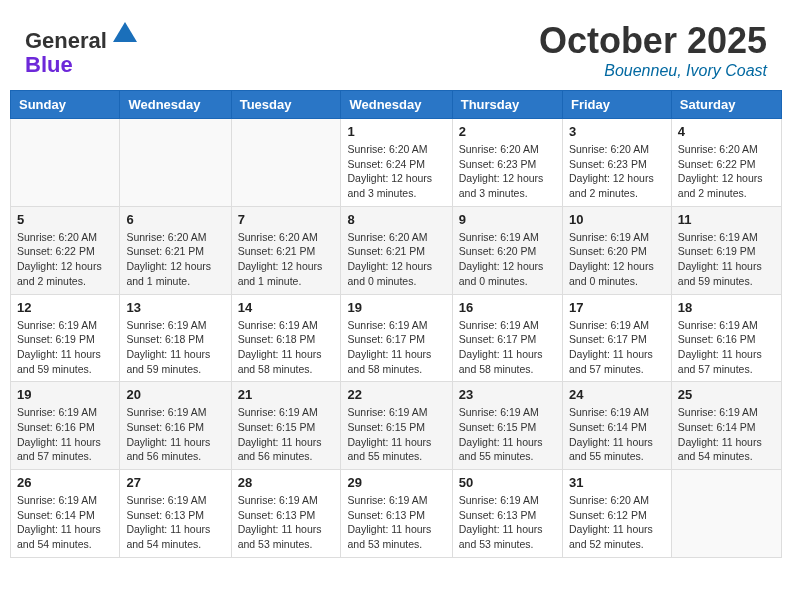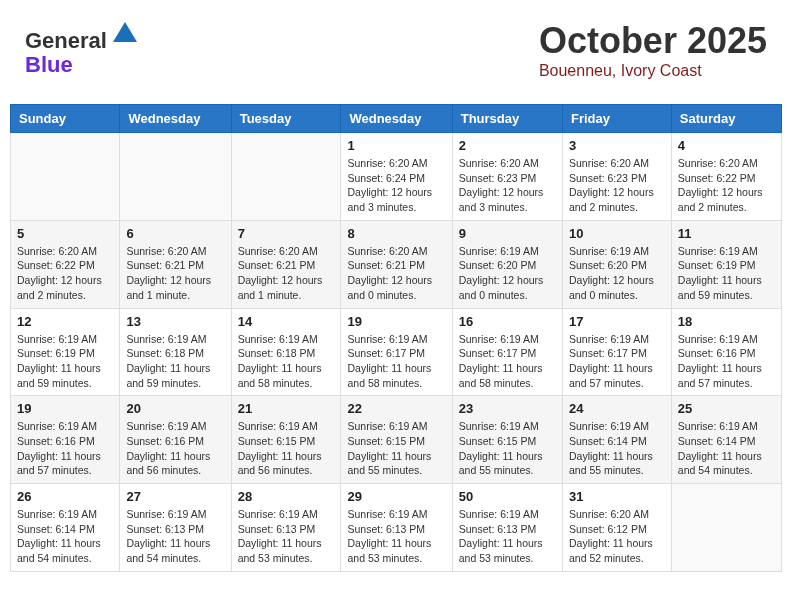--- a/index.html
+++ b/index.html
@@ -26,36 +26,37 @@
       line-height: 1.1;
     }
     .logo-general { color: #333; }
     .logo-blue { color: #6d28d9; }
     .logo-icon {
       width: 28px;
       height: 28px;
       margin-left: 4px;
     }
     .title-block {
-      text-align: left;
+      text-align: right;
       margin-left: 10px;
     }
     .month-title {
       font-size: 36px;
       font-weight: bold;
       color: #333;
     }
     .location {
       font-size: 16px;
-      color: #7f1d1d;
+      color: #0369a1;
+      font-style: italic;
     }
     .calendar {
       width: 100%;
       border-collapse: collapse;
-      margin-top: 19px;
+      margin-top: 5px;
     }
     .calendar th {
       background-color: #2a76c6;
       color: #fff;
       text-align: left;
       padding: 6px 8px;
       font-size: 13px;
       font-weight: bold;
       border: 1px solid #1a66b6;
     }

